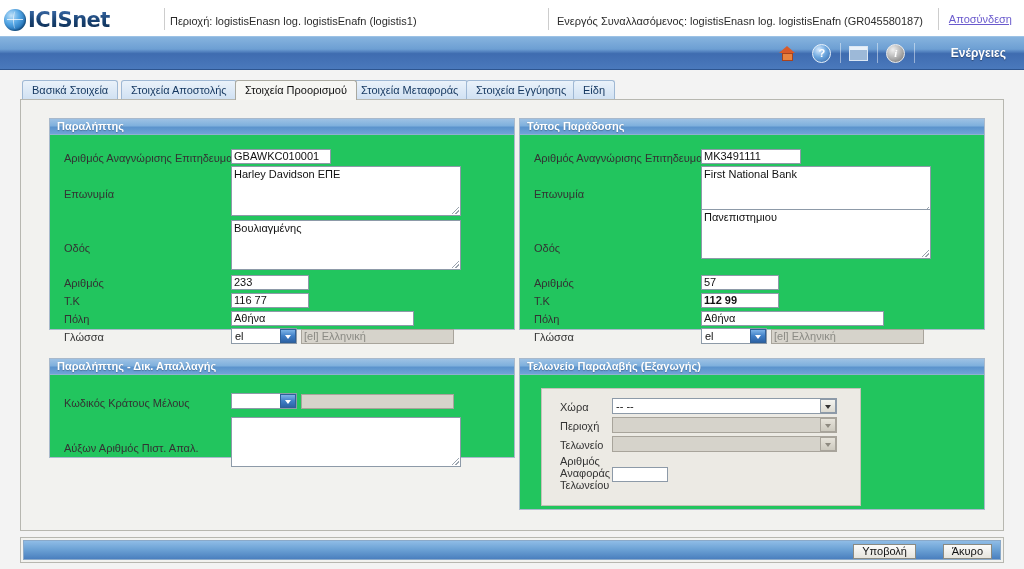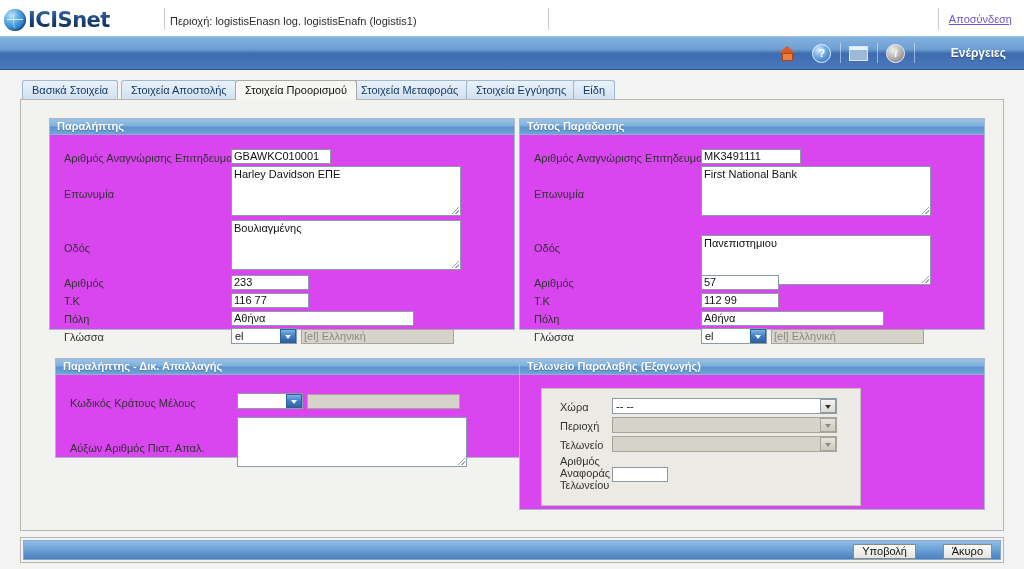--- a/index.html
+++ b/index.html
@@ -63,21 +63,21 @@
   .tab{position:absolute;top:0;height:19px;line-height:18px;padding:0 9px;font-size:11px;color:#13365f;
     border:1px solid #9fb8d4;border-bottom:none;border-radius:3px 3px 0 0;cursor:pointer;white-space:nowrap;
     background:linear-gradient(180deg,#eaf2fa 0%,#cfe0f2 100%);}
   .tab.active{background:#f6f6f3;border-color:#a9a9a0;color:#111;z-index:5;}
 
   
   .content{position:absolute;left:20px;top:99px;width:984px;height:432px;
     background:#f2f2ef;border:1px solid #b7b7b0;box-sizing:border-box;}
 
   
-  .panel{position:absolute;background:#d946ef;border:1px solid #a9b9cb;box-sizing:border-box;}
+  .panel{position:absolute;background:#22c55e;border:1px solid #a9b9cb;box-sizing:border-box;}
   .panel-hd{height:15px;line-height:15px;padding:0 0 0 7px;font-size:11px;font-weight:bold;color:#ffffff;
     background:linear-gradient(180deg,#9dc1e4 0%,#7fb0dd 45%,#5b93cd 55%,#6fa4d6 100%);
     border-bottom:1px solid #8fb0d0;text-shadow:0 1px 1px rgba(0,0,0,.25);}
   .panel-bd{position:relative;}
 
   
   .lbl{position:absolute;font-size:11px;color:#333;white-space:nowrap;}
   .inp{position:absolute;box-sizing:border-box;height:15px;border:1px solid #8d9aa8;background:#fff;
     font-family:"Liberation Sans",sans-serif;font-size:11px;color:#111;padding:0 2px;line-height:13px;}
   .ta{position:absolute;box-sizing:border-box;border:1px solid #8d9aa8;background:#fff;
@@ -125,20 +125,24 @@
     <div class="logo">
       <span class="logo-globe"></span>
       <span class="logo-text">ICISnet</span>
     </div>
     <div class="topbar-sep" style="left:164px;"></div>
     <div class="userbox user-left">
       <b>Περιοχή:</b>
       <span>logistisEnasn log. logistisEnafn (logistis1)</span>
     </div>
     <div class="topbar-sep" style="left:548px;"></div>
+    <div class="userbox user-right">
+      <b>Ενεργός Συναλλασόμενος:</b>
+      <span>logistisEnasn log. logistisEnafn (GR045580187)</span>
+    </div>
     <div class="topbar-sep" style="left:938px;"></div>
     <a class="logout">Αποσύνδεση</a>
   </div>
 
   <div class="titlebar">
     <div class="tb-icons">
       <div class="tb-ico">
         <span class="ico-home"></span>
       </div>
       <div class="tb-ico">
@@ -210,44 +214,44 @@
         <div class="lbl" style="left:14px;top:17px;">Αριθμός Αναγνώρισης Επιτηδευματία</div>
         <div class="inp" style="left:181px;top:14px;width:100px;">MK3491111</div>
 
         <div class="lbl" style="left:14px;top:53px;">Επωνυμία</div>
         <div class="ta" style="left:181px;top:31px;width:230px;height:50px;">
           <span>First National Bank</span>
           <span class="grip"></span>
         </div>
 
         <div class="lbl" style="left:14px;top:107px;">Οδός</div>
-        <div class="ta" style="left:181px;top:100px;width:230px;height:50px;">
+        <div class="ta" style="left:181px;top:74px;width:230px;height:50px;">
           <span>Πανεπιστημιου</span>
           <span class="grip"></span>
         </div>
 
         <div class="lbl" style="left:14px;top:142px;">Αριθμός</div>
         <div class="inp" style="left:181px;top:140px;width:78px;">57</div>
 
         <div class="lbl" style="left:14px;top:160px;">Τ.Κ</div>
-        <div class="inp" style="left:181px;top:158px;width:78px;">112 99</div>
+        <div class="inp" style="left:181px;top:158px;width:78px;font-weight:bold;">112 99</div>
 
         <div class="lbl" style="left:14px;top:178px;">Πόλη</div>
         <div class="inp" style="left:181px;top:176px;width:183px;">Αθήνα</div>
 
         <div class="lbl" style="left:14px;top:196px;">Γλώσσα</div>
         <div class="combo" style="left:181px;top:193px;width:66px;">
           <span class="val">el</span>
           <span class="arrow"></span>
         </div>
         <div class="inp disabled" style="left:251px;top:194px;width:153px;line-height:13px;">[el] Ελληνική</div>
       </div>
     </div>
 
-    <div class="panel" style="left:34px;top:258px;width:466px;height:100px;">
+    <div class="panel" style="left:28px;top:258px;width:466px;height:100px;">
       <div class="panel-hd">Παραλήπτης - Δικ. Απαλλαγής</div>
       <div class="panel-bd">
         <div class="lbl" style="left:14px;top:22px;">Κωδικός Κράτους Μέλους</div>
         <div class="combo" style="left:181px;top:18px;width:66px;">
           <span class="val"></span>
           <span class="arrow"></span>
         </div>
         <div class="inp disabled" style="left:251px;top:19px;width:153px;"></div>
 
         <div class="lbl" style="left:14px;top:67px;">Αύξων Αριθμός Πιστ. Απαλ.</div>

